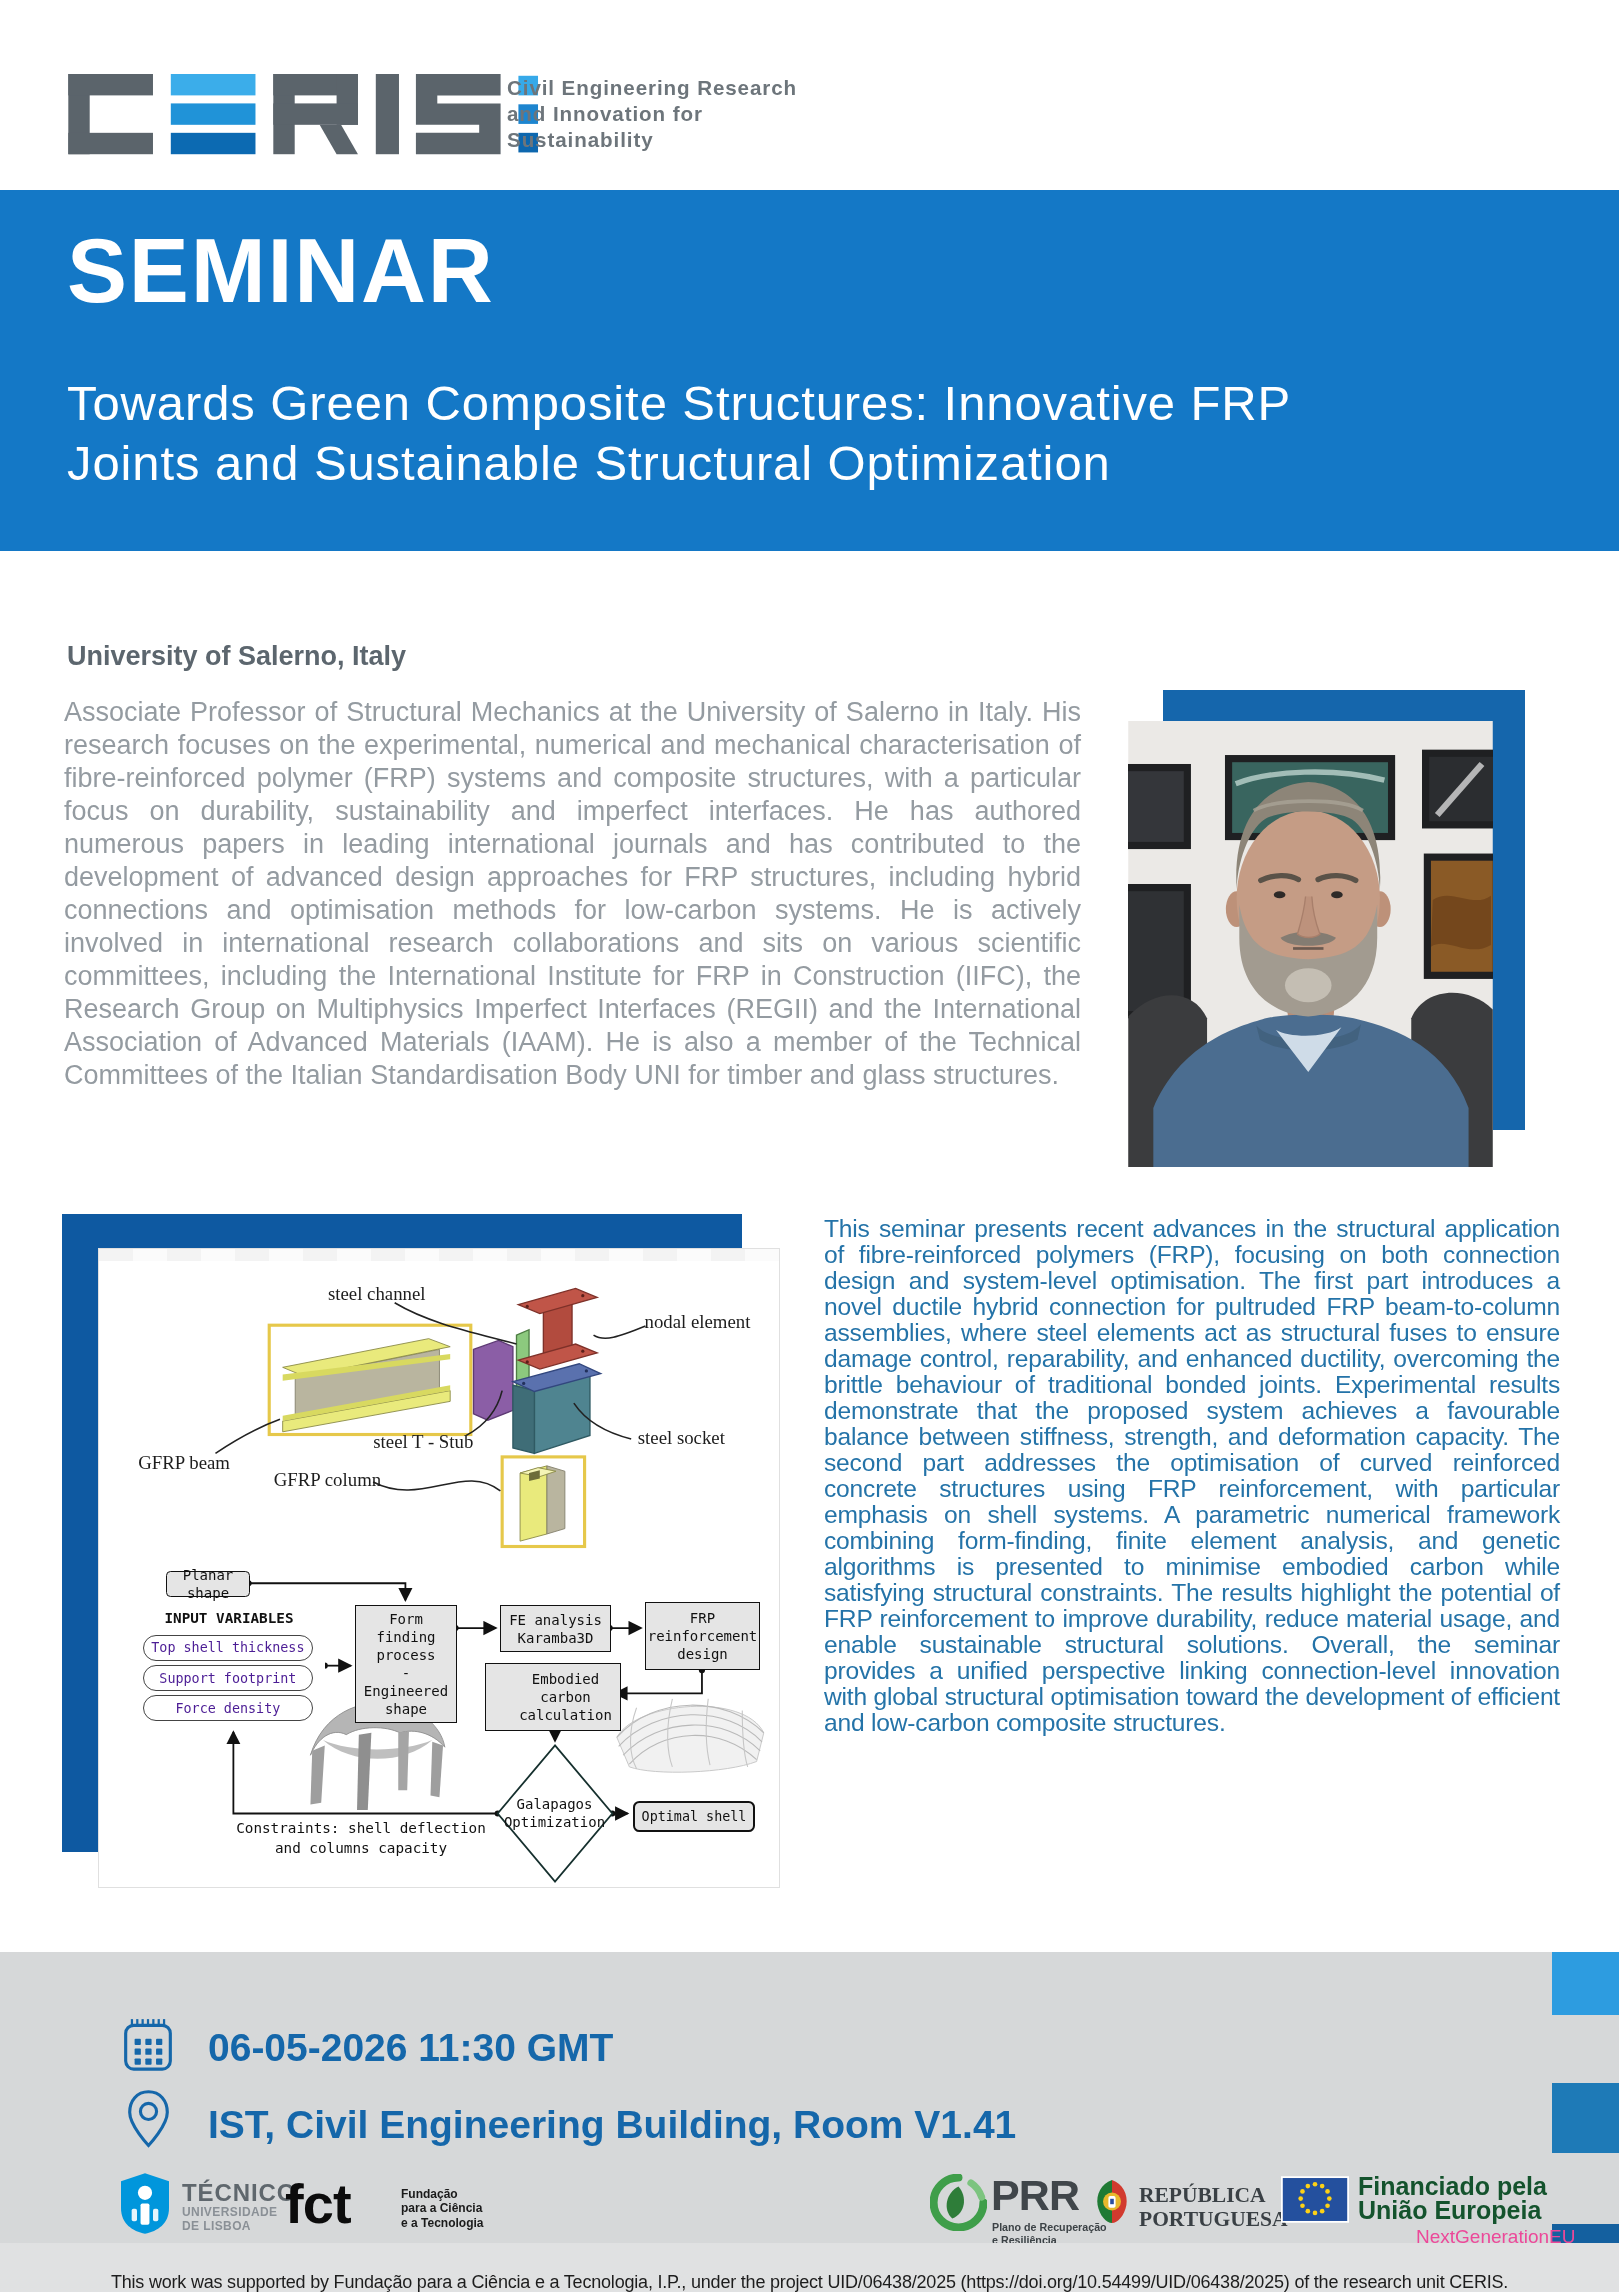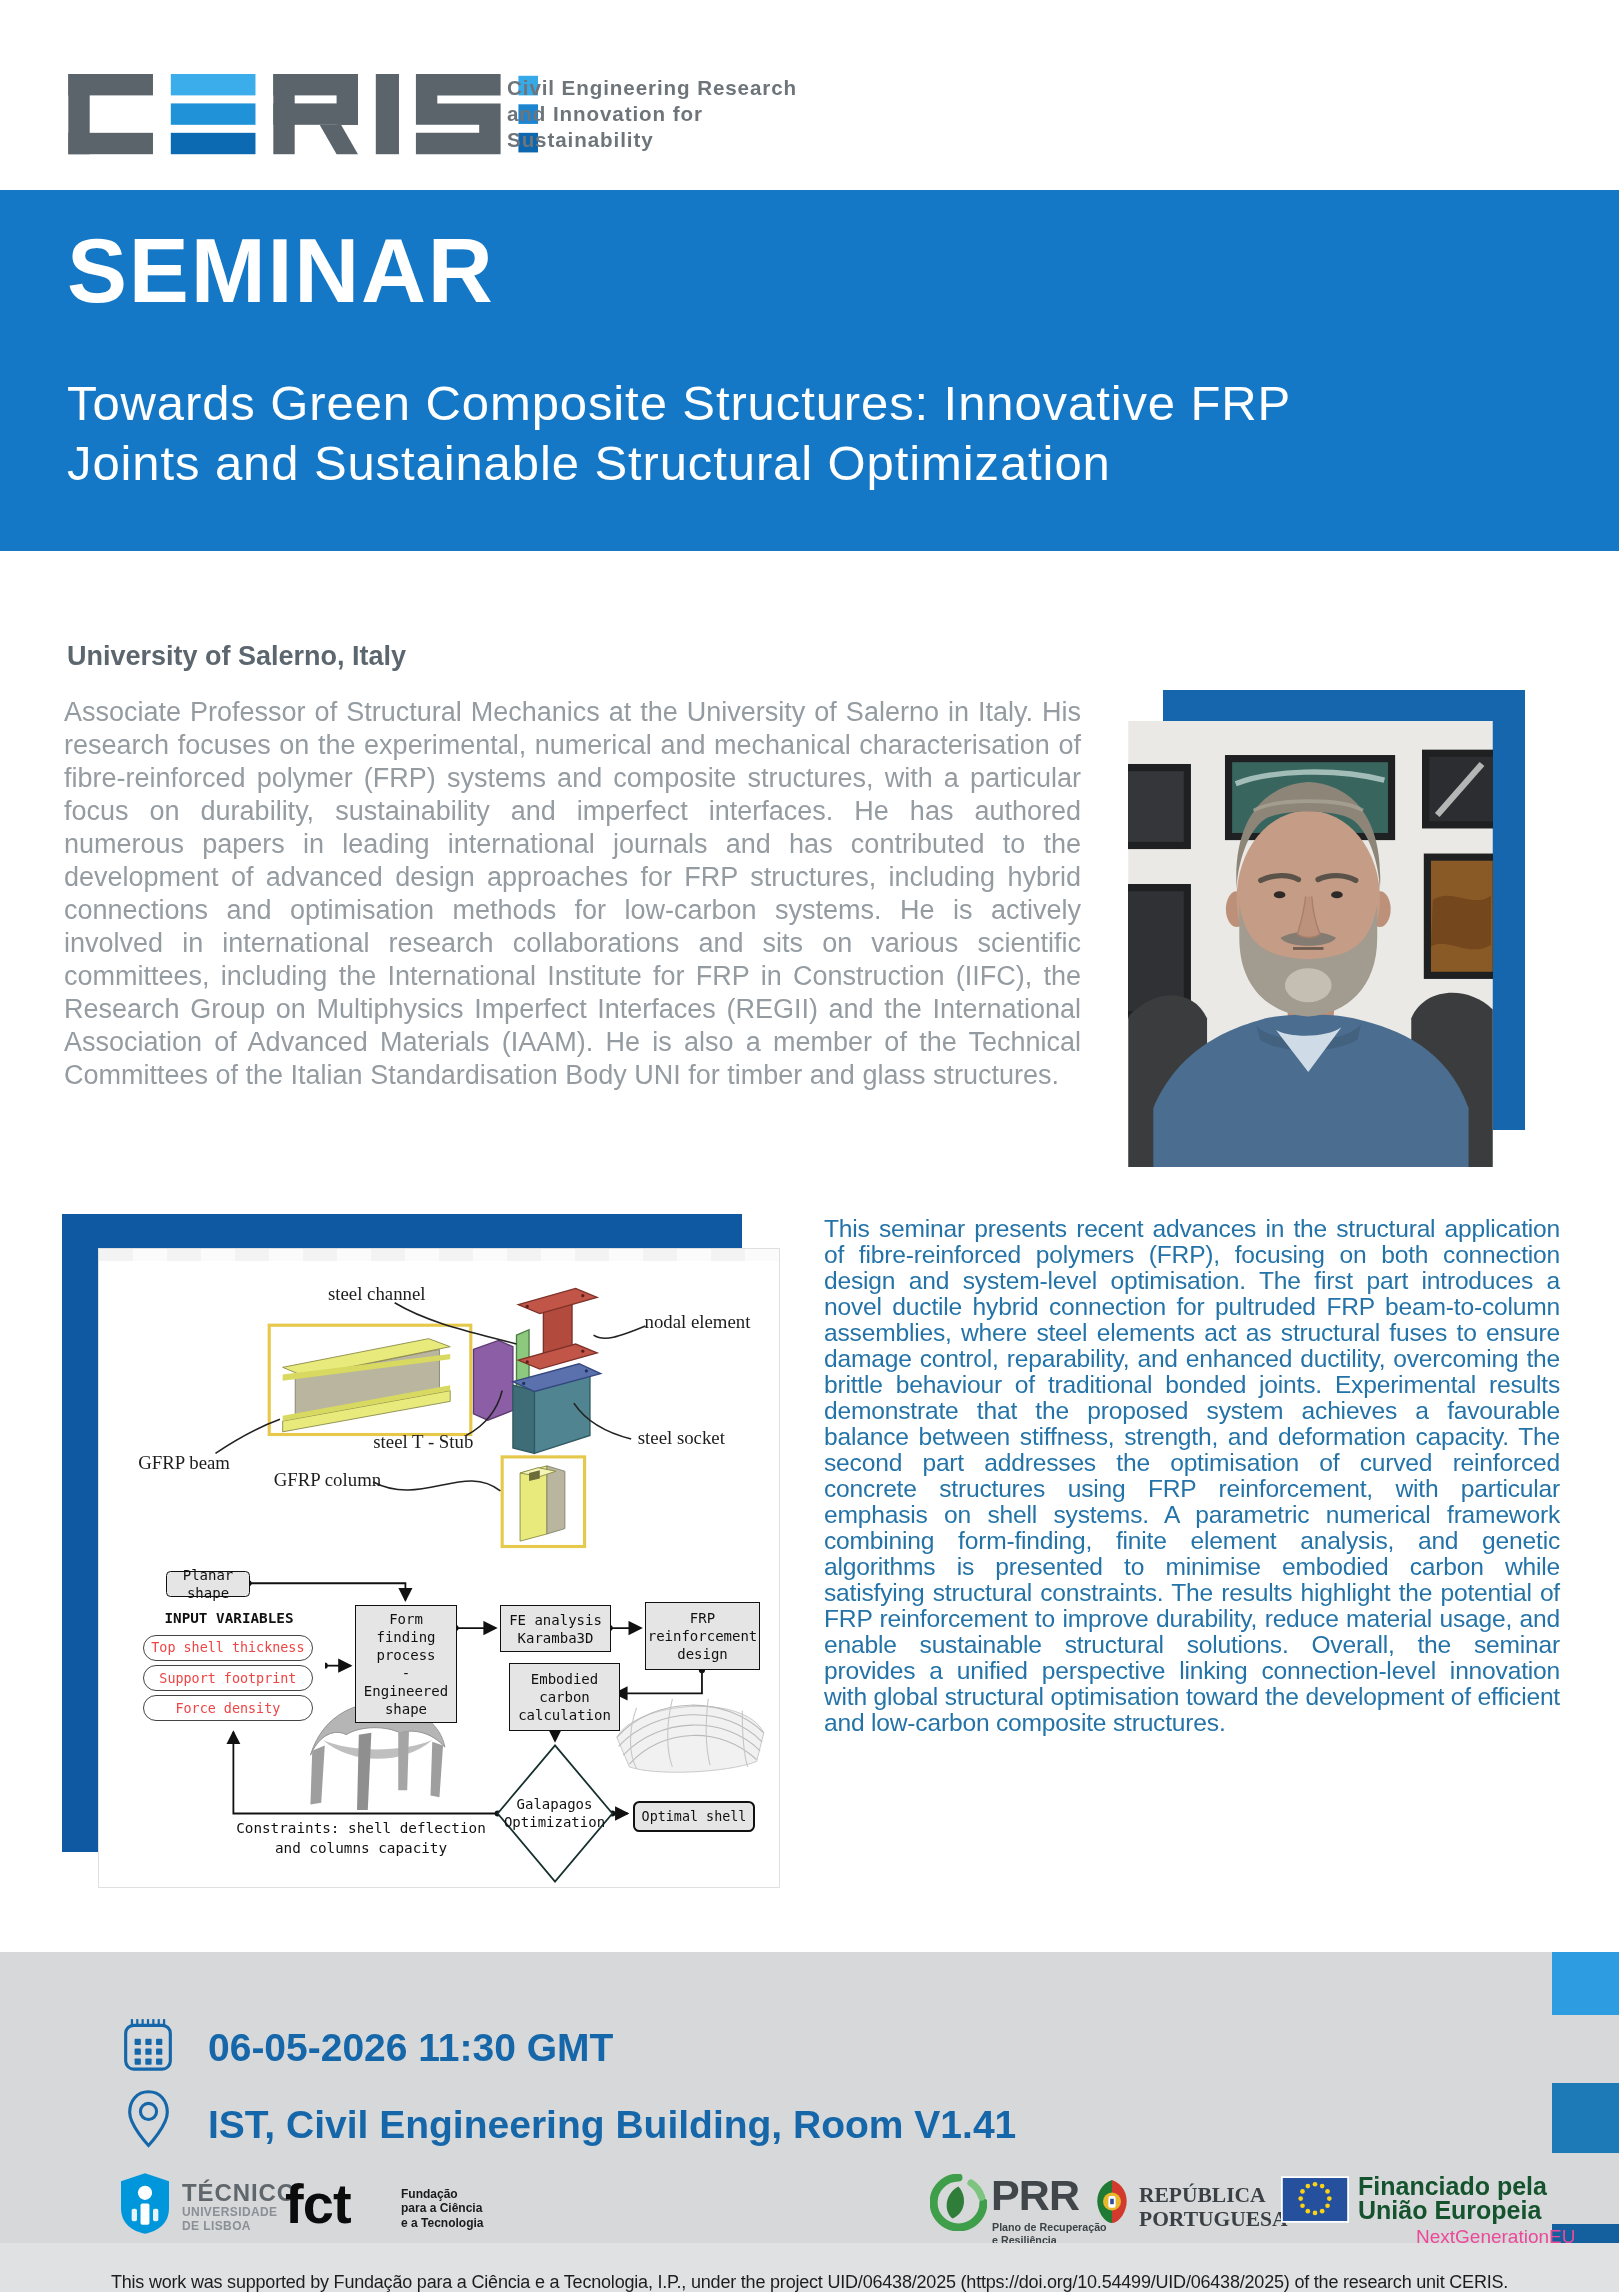--- a/index.html
+++ b/index.html
@@ -31,25 +31,25 @@
   .figure-panel{left:98px;top:1248px;width:680px;height:638px;background:#fff;border:0.9px solid #e0e0e0;}
   .panel-noise{left:0;top:0;width:100%;height:11.6px;background:repeating-linear-gradient(90deg,#f0f0f0 0 34px,#fafafa 34px 68px);opacity:.8;}
   .fig-svg{left:0;top:0;}
   .fc-box{position:absolute;background:#e5e5e5;border:1.8px solid #111;display:flex;align-items:center;justify-content:center;
           text-align:center;font-family:"DejaVu Sans Mono","Liberation Mono",monospace;font-size:14px;line-height:18px;color:#111;z-index:2;}
   .fc-planar{left:67px;top:322px;width:82px;height:24px;border-radius:4.5px;}
   .fc-inputs{left:34px;top:356px;width:192px;height:120px;border-radius:18px;border-width:2.7px;background:#fff;position:absolute;z-index:2;}
   .fc-inputs-title{position:absolute;left:0;top:5.4px;width:100%;text-align:center;font-family:"DejaVu Sans Mono","Liberation Mono",monospace;
           font-weight:700;font-size:14.3px;color:#111;}
   .fc-input{position:absolute;left:9.9px;width:168px;height:24px;border:1.3px solid #444;border-radius:13px;background:#fff;
-          display:flex;align-items:center;justify-content:center;font-family:"DejaVu Sans Mono","Liberation Mono",monospace;font-size:13.4px;color:#ef4444;}
+          display:flex;align-items:center;justify-content:center;font-family:"DejaVu Sans Mono","Liberation Mono",monospace;font-size:13.4px;color:#4c1d95;}
   .fc-form{left:256px;top:356px;width:100px;height:116px;}
   .fc-fe{left:401px;top:356px;width:109px;height:45px;}
   .fc-frp{left:546px;top:353px;width:113px;height:66px;}
-  .fc-emb{left:410px;top:414px;width:109px;height:66px;}
+  .fc-emb{left:386px;top:414px;width:109px;height:66px;padding-left:25px;}
   .fc-optimal{left:534px;top:552px;width:118px;height:27px;border-width:2.7px;border-radius:6.3px;font-size:13.4px;}
   .fc-diamond-label{position:absolute;left:402px;top:537px;width:107px;height:54px;display:flex;align-items:center;justify-content:center;
           text-align:center;font-family:"DejaVu Sans Mono","Liberation Mono",monospace;font-size:14px;line-height:18px;color:#111;z-index:2;}
   .fc-constraints{position:absolute;left:131px;top:570px;width:262px;text-align:center;
           font-family:"DejaVu Sans Mono","Liberation Mono",monospace;font-size:14.3px;line-height:19.7px;color:#111;z-index:2;}
 
   
   .abstract{left:824px;top:1216px;width:736px;font-size:24.6px;line-height:26px;font-weight:500;
             color:#2473a8;text-align:justify;letter-spacing:-0.2px;}
 

